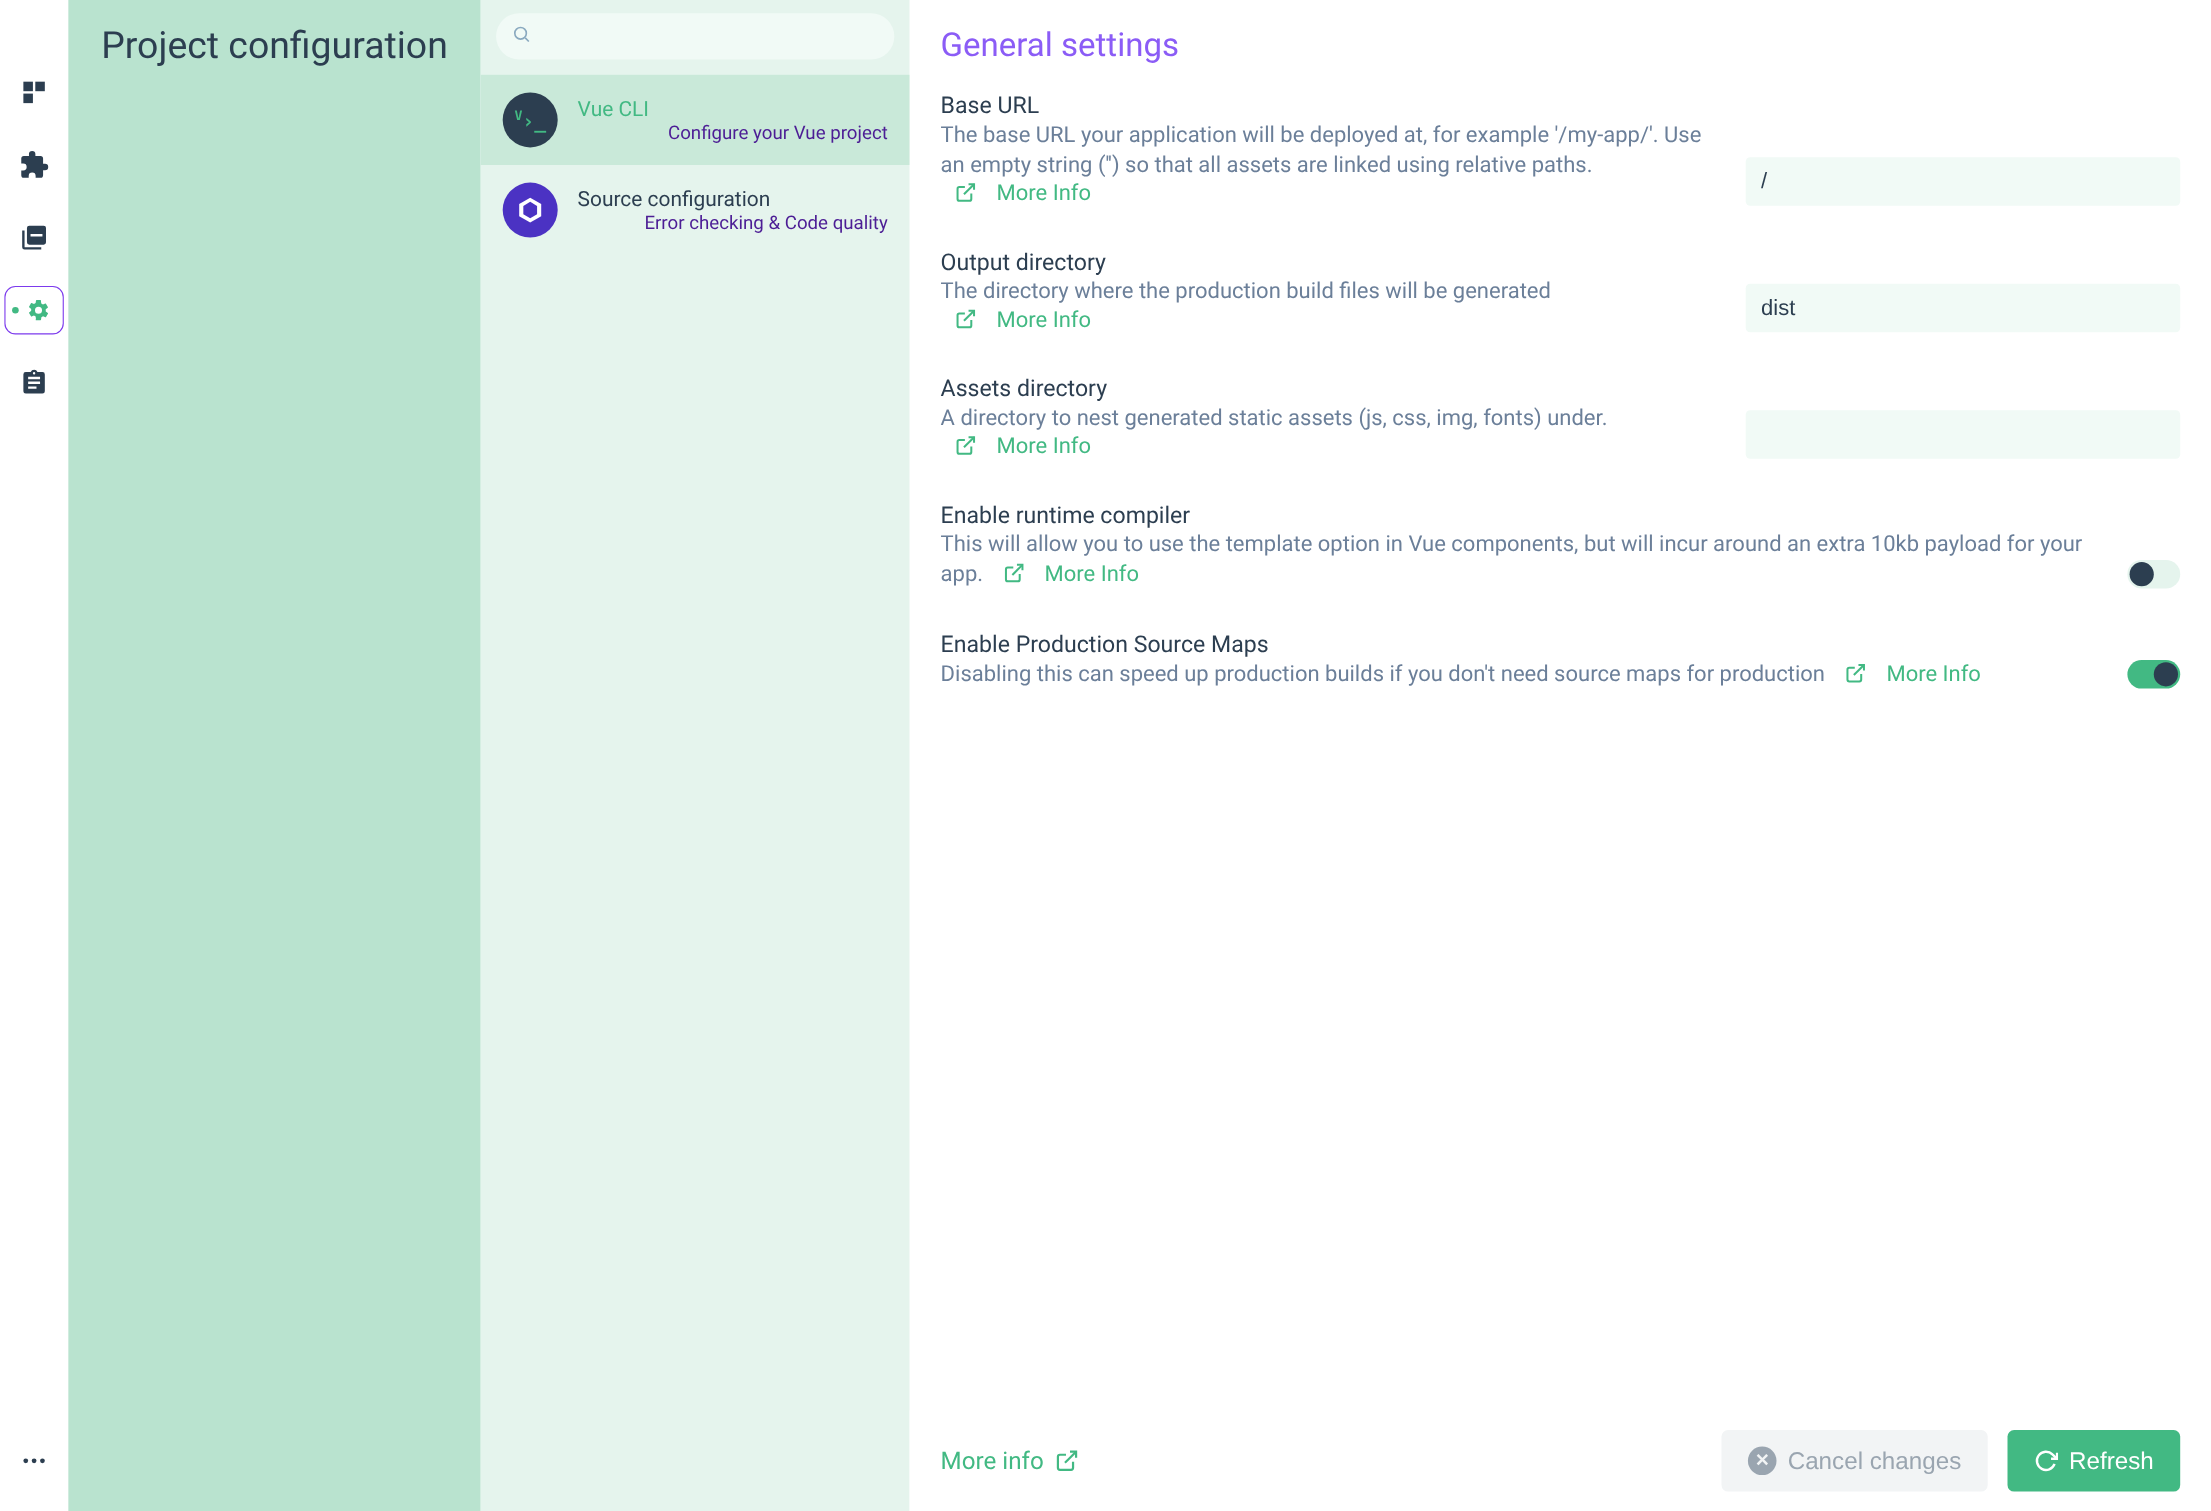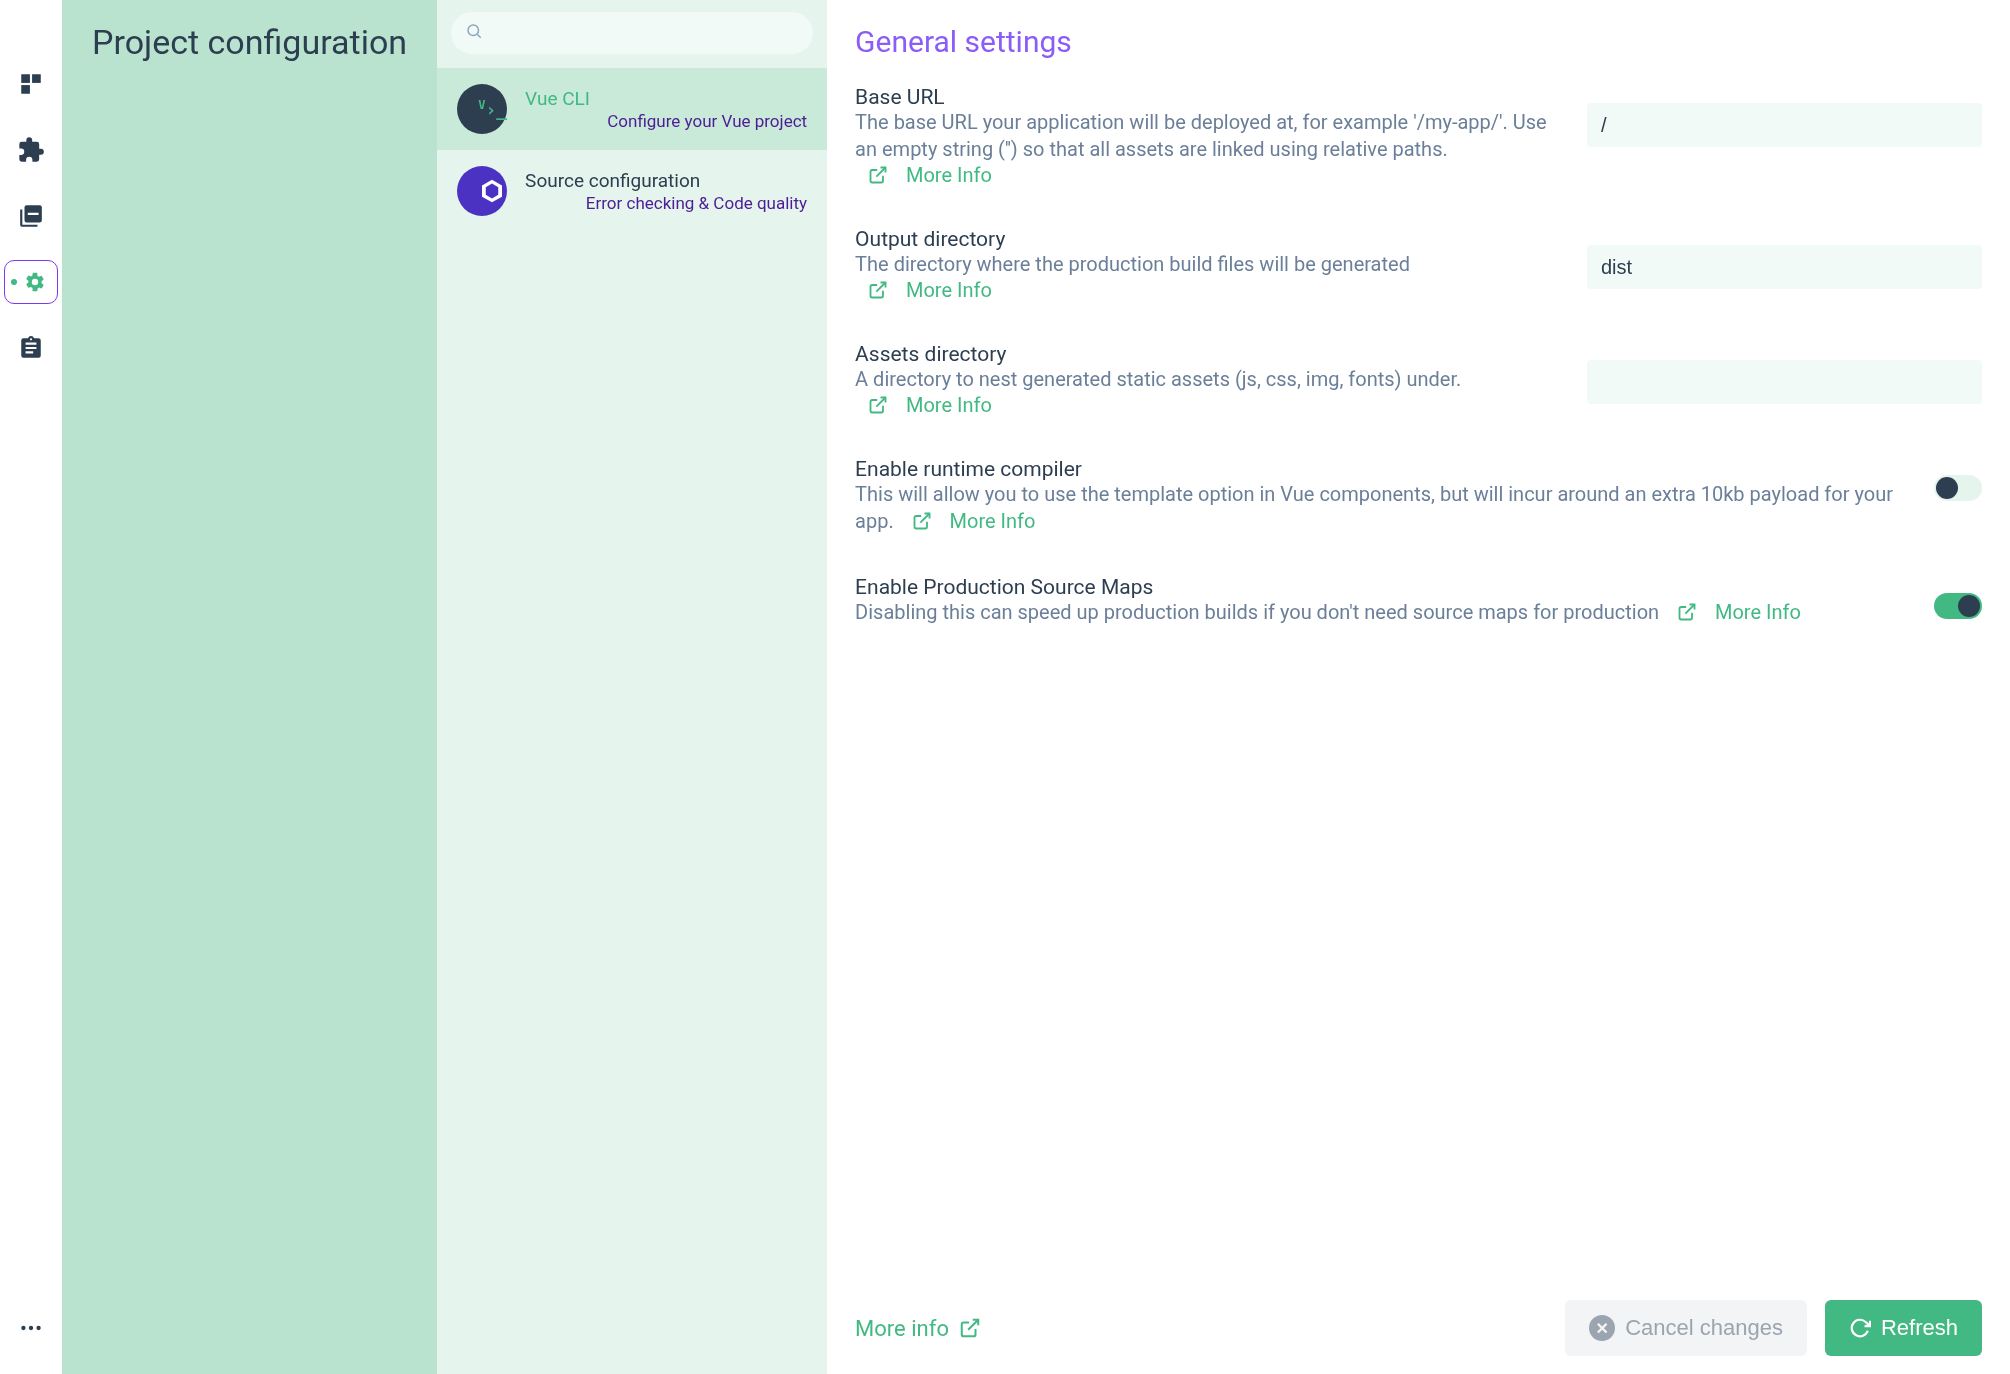--- a/index.html
+++ b/index.html
@@ -127,21 +127,21 @@
     cursor: pointer;
   }
   .cfg-item.active {
     background: #c9e9d9;
   }
   .cfg-icon {
     width: 50px; height: 50px;
     border-radius: 50%;
     display: flex;
     align-items: center;
-    justify-content: flex-end;
+    justify-content: center;
     flex-shrink: 0;
   }
   .cfg-icon.vue { background: #2c3e50; color: #42b983; font-family: monospace; font-size: 18px; font-weight: bold; }
   .cfg-icon.eslint { background: #4b32c3; }
   .cfg-text { min-width: 0; flex: 1; }
   .cfg-name { font-size: 19px; line-height: 1.3; }
   .cfg-item.active .cfg-name { color: #42b983; }
   .cfg-desc {
     font-size: 17px; color: #4c1d95;
     white-space: nowrap; overflow: hidden; text-overflow: ellipsis; text-align: right;
@@ -164,21 +164,21 @@
     color: #8b5cf6;
     font-size: 30px;
     font-weight: 400;
     margin-bottom: 26px;
   }
 
   .setting {
     display: flex;
     gap: 40px;
     margin-bottom: 40px;
-    align-items: flex-start;
+    align-items: flex-end;
   }
   .setting .left { flex: 1; min-width: 0; }
   .setting .label { font-size: 21px; color: #2c3e50; }
   .setting .desc  { font-size: 20px; color: #6b7f99; line-height: 1.35; }
   .setting .more-link {
     color: #42b983;
     display: inline-flex;
     align-items: center;
     gap: 8px;
     cursor: pointer;

